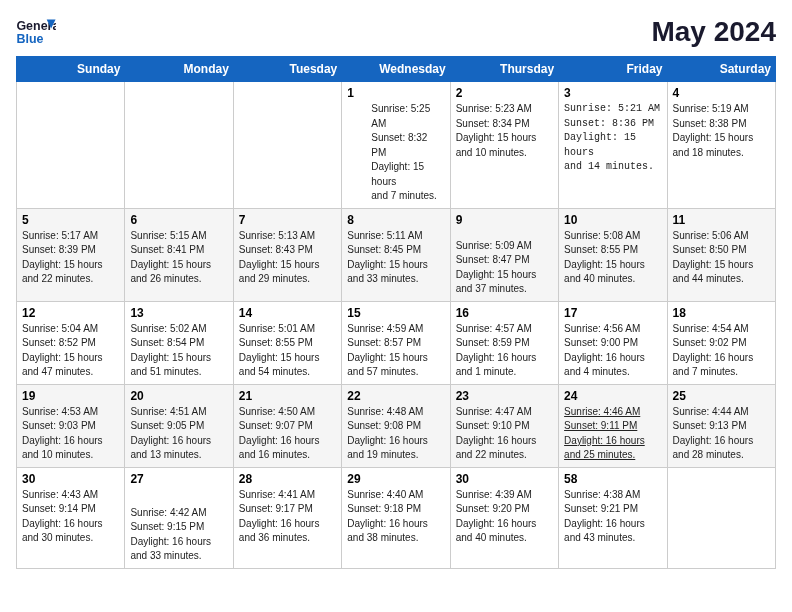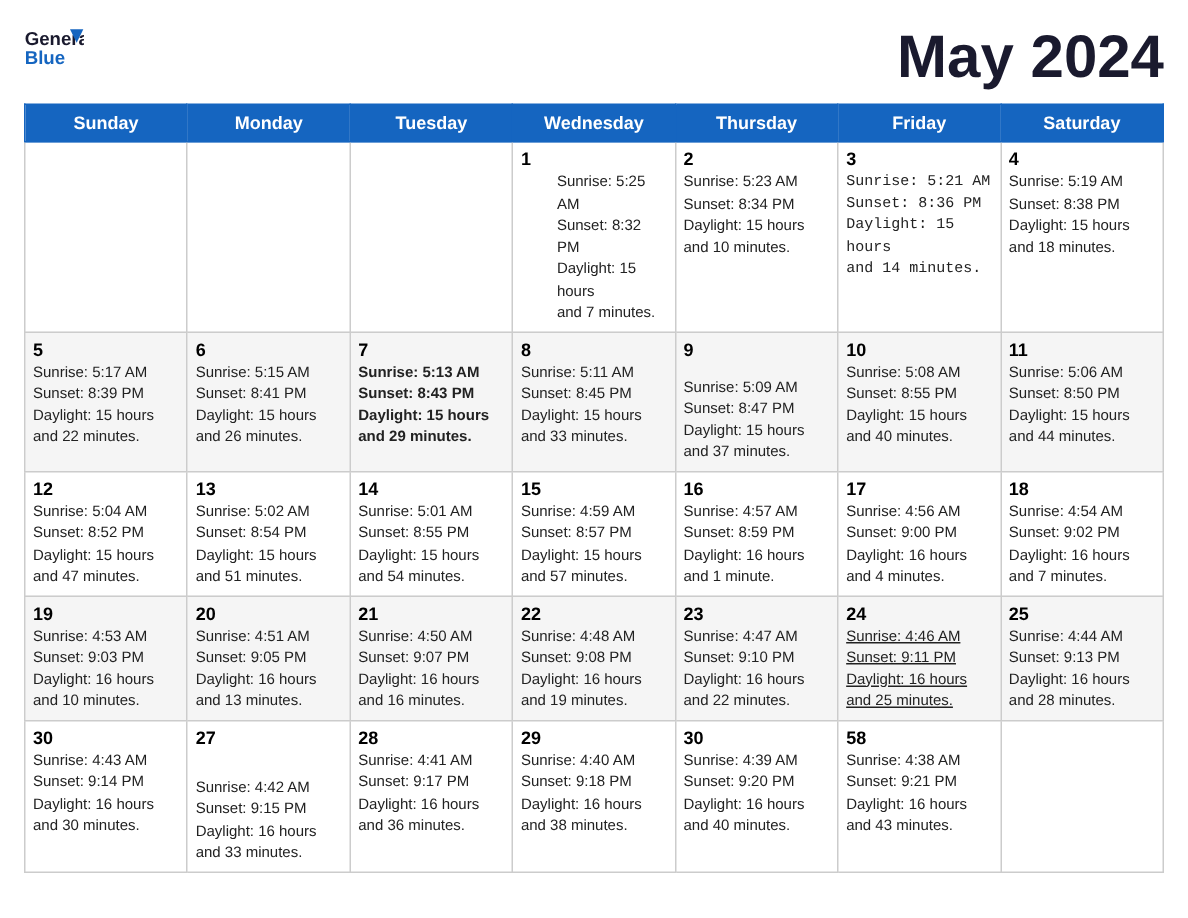--- a/index.html
+++ b/index.html
@@ -22,38 +22,38 @@
       gap: 4px;
     }
     .logo-icon {
       width: 40px;
       height: 32px;
     }
     .title-section {
       text-align: right;
     }
     .month-title {
-      font-size: 40px;
+      font-size: 28px;
       font-weight: bold;
       color: #1a1a2e;
     }
     .location-title {
       font-size: 16px;
       color: #333;
     }
     .calendar {
       width: 100%;
       border-collapse: collapse;
       font-size: 10.5px;
     }
     .calendar th {
       background-color: #1565c0;
       color: #fff;
       padding: 5px 4px;
-      text-align: center;
+      text-align: right;
       font-size: 12px;
       font-weight: bold;
       border: 1px solid #1565c0;
     }
     .calendar td {
       border: 1px solid #ccc;
       vertical-align: top;
       padding: 4px 5px;
       width: calc(100% / 7);
       min-height: 80px;
@@ -152,21 +152,21 @@
         </td>
         <td>
           <span class="day-number">6</span>
           <div class="day-info" style="white-space: pre-line;">Sunrise: 5:15 AM
 Sunset: 8:41 PM
 Daylight: 15 hours
 and 26 minutes.</div>
         </td>
         <td>
           <span class="day-number">7</span>
-          <div class="day-info" style="white-space: pre-line; font-weight: bold;">Sunrise: 5:13 AM
+          <div class="day-info" style="white-space: pre-line;">Sunrise: 5:13 AM
 Sunset: 8:43 PM
 Daylight: 15 hours
 and 29 minutes.</div>
         </td>
         <td>
           <span class="day-number">8</span>
           <div class="day-info" style="white-space: pre-line;">Sunrise: 5:11 AM
 Sunset: 8:45 PM
 Daylight: 15 hours
 and 33 minutes.</div>

